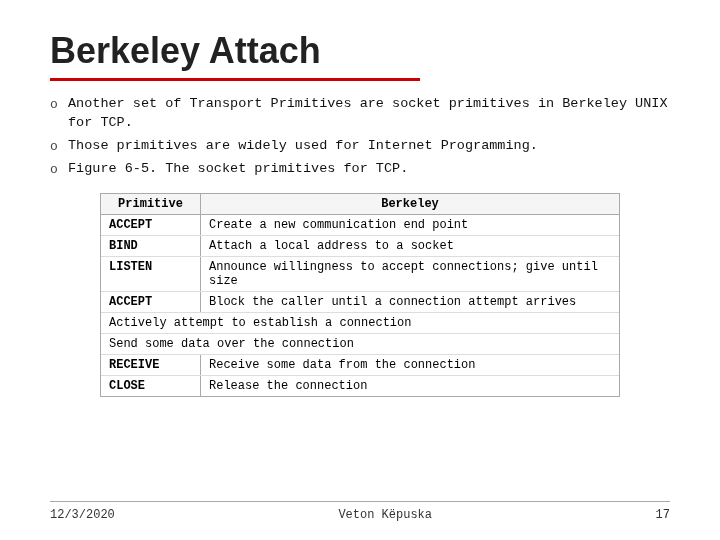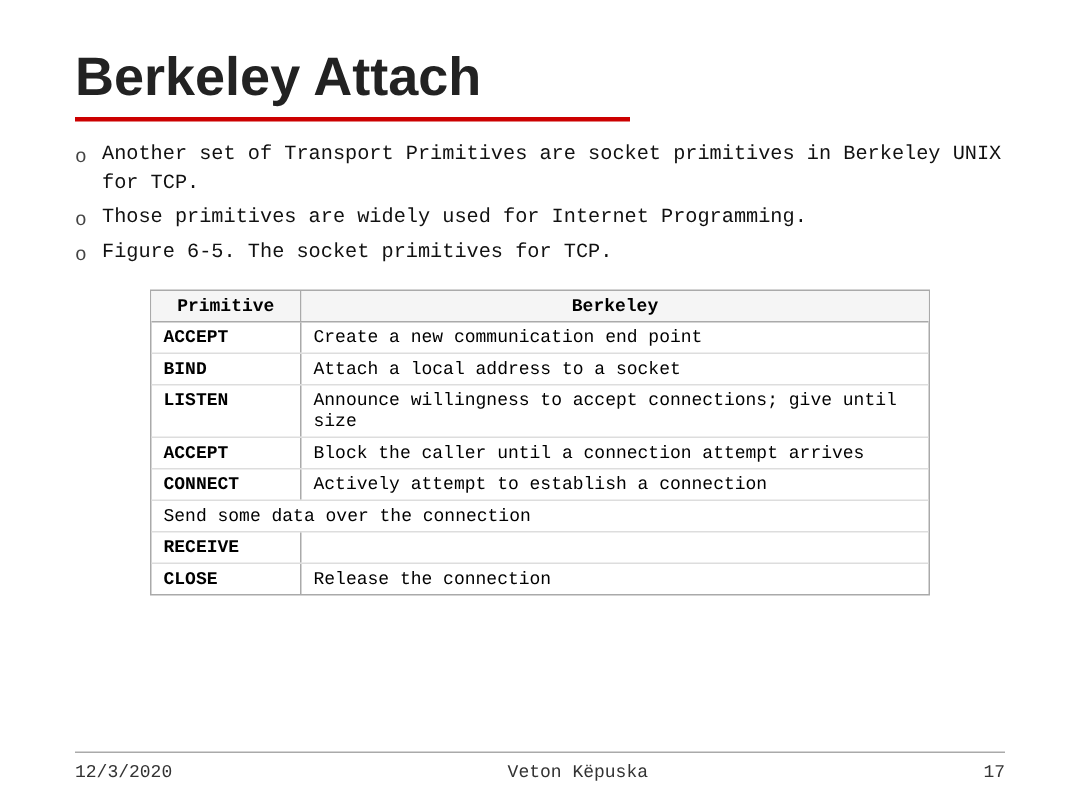--- a/index.html
+++ b/index.html
@@ -144,28 +144,28 @@
       </div>
       <div class="table-row">
         <div class="col-primitive">LISTEN</div>
         <div class="col-meaning">Announce willingness to accept connections; give until size</div>
       </div>
       <div class="table-row">
         <div class="col-primitive">ACCEPT</div>
         <div class="col-meaning">Block the caller until a connection attempt arrives</div>
       </div>
       <div class="table-row">
-        <div class="col-primitive">CONNECT</div>
         <div class="col-meaning">Actively attempt to establish a connection</div>
       </div>
       <div class="table-row">
         <div class="col-meaning">Send some data over the connection</div>
       </div>
       <div class="table-row">
         <div class="col-primitive">RECEIVE</div>
+        <div class="col-meaning">Receive some data from the connection</div>
       </div>
       <div class="table-row">
         <div class="col-primitive">CLOSE</div>
         <div class="col-meaning">Release the connection</div>
       </div>
     </div>
 
   <div class="footer">
     <span>12/3/2020</span>
     <span>Veton Këpuska</span>

